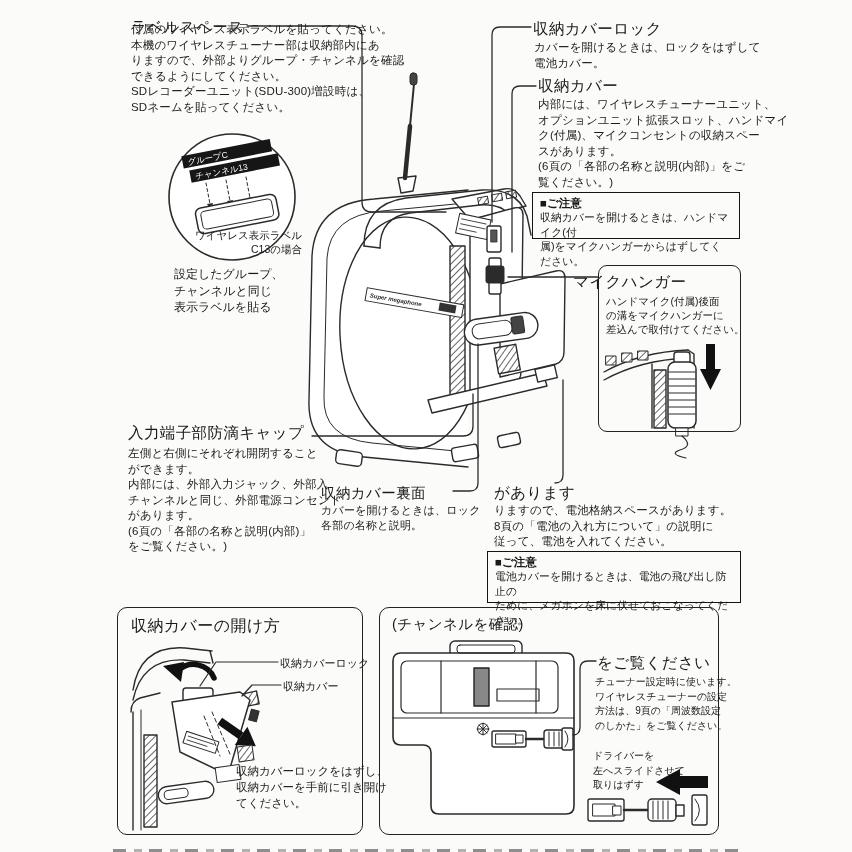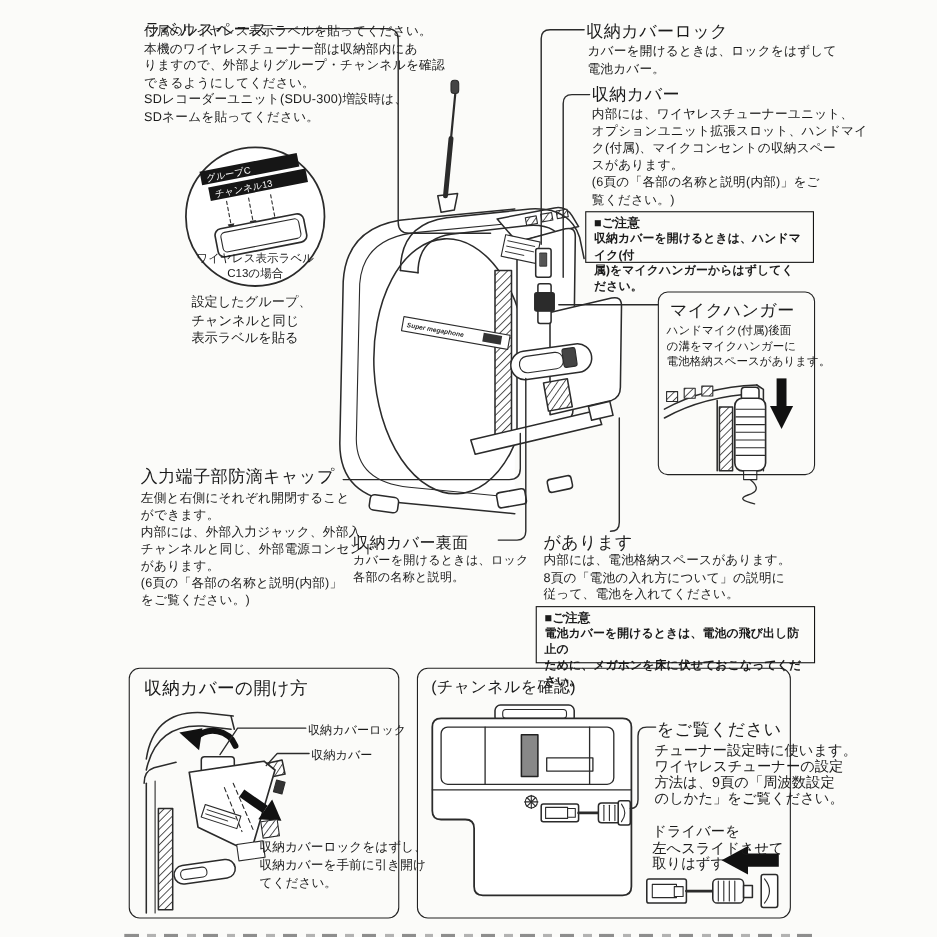--- a/index.html
+++ b/index.html
@@ -4,24 +4,24 @@
 <style>
   html,body{margin:0;padding:0;}
   body{
     width:852px;height:852px;position:relative;overflow:hidden;
     background:#fbfbf9;color:#1a1a1a;
     font-family:"Liberation Sans","DejaVu Sans",sans-serif;
   }
   .abs{position:absolute;}
   .h{font-weight:400;white-space:nowrap;letter-spacing:.4px;}
   .body{white-space:pre-line;font-size:11.5px;line-height:15.5px;letter-spacing:.2px;}
-  .small{font-size:13px;line-height:14.5px;}
+  .small{font-size:10px;line-height:14.5px;}
   .notice{border:1.6px solid #151515;background:transparent;box-sizing:border-box;padding:3px 7px 1px;}
   .ntitle{font-weight:700;font-size:11.5px;line-height:14px;}
-  .nbody{font-size:10.8px;line-height:14.5px;white-space:pre-line;letter-spacing:.1px;font-weight:bold;}
+  .nbody{font-size:10.8px;line-height:14.5px;white-space:pre-line;letter-spacing:.1px;}
   .rbox{border:1.7px solid #222;border-radius:10px;background:transparent;box-sizing:border-box;}
   .lbl{font-size:11px;font-weight:400;white-space:nowrap;}
   svg{display:block;}
   .cutline{
     background:repeating-linear-gradient(90deg,#6a6a6a 0 13px,transparent 13px 21px,#9a9a9a 21px 29px,transparent 29px 36px);
     opacity:.75;
   }
 </style>
 </head>
 <body>
@@ -291,58 +291,58 @@
 <div class="abs rbox" style="left:379px;top:607px;width:340px;height:228px"></div>
 
 <div class="abs h" style="left:131px;top:17px;font-size:15.5px">ラベルスペース</div>
 <div class="abs body" style="left:131px;top:22px">付属のワイヤレス表示ラベルを貼ってください。
 本機のワイヤレスチューナー部は収納部内にあ
 りますので、外部よりグループ・チャンネルを確認
 できるようにしてください。
 SDレコーダーユニット(SDU-300)増設時は、
 SDネームを貼ってください。</div>
 
-<div class="abs" style="left:162px;top:229px;width:140px;text-align:center;font-size:10.5px;line-height:13.5px;white-space:pre-line">ワイヤレス表示ラベル
+<div class="abs" style="left:162px;top:229px;width:140px;text-align:right;font-size:10.5px;line-height:13.5px;white-space:pre-line">ワイヤレス表示ラベル
 C13の場合</div>
 <div class="abs" style="left:174px;top:266px;font-size:12px;line-height:16.5px;white-space:pre-line">設定したグループ、
 チャンネルと同じ
 表示ラベルを貼る</div>
 
 <div class="abs h" style="left:533px;top:19px;font-size:15.5px">収納カバーロック</div>
 <div class="abs body" style="left:534px;top:40px">カバーを開けるときは、ロックをはずして
 電池カバー。</div>
 
 <div class="abs h" style="left:538px;top:76px;font-size:15.5px">収納カバー</div>
 <div class="abs body" style="left:538px;top:97px">内部には、ワイヤレスチューナーユニット、
 オプションユニット拡張スロット、ハンドマイ
 ク(付属)、マイクコンセントの収納スペー
 スがあります。
 (6頁の「各部の名称と説明(内部)」をご
 覧ください。)</div>
 
-<div class="abs h" style="left:609px;top:272px;font-size:15.5px">マイクハンガー</div>
+<div class="abs h" style="left:573px;top:272px;font-size:15.5px">マイクハンガー</div>
 <div class="abs small" style="left:606px;top:294px;white-space:pre-line;font-size:10.5px;line-height:14px">ハンドマイク(付属)後面
 の溝をマイクハンガーに
-電池格納スペースがあります。</div>
+差込んで取付けてください。</div>
 
 <div class="abs h" style="left:128px;top:423px;font-size:15.5px">入力端子部防滴キャップ</div>
 <div class="abs body" style="left:128px;top:446px">左側と右側にそれぞれ開閉すること
 ができます。
 内部には、外部入力ジャック、外部入
 チャンネルと同じ、外部電源コンセント
 があります。
 (6頁の「各部の名称と説明(内部)」
 をご覧ください。)</div>
 
 <div class="abs h" style="left:321px;top:484px;font-size:14.5px">収納カバー裏面</div>
 <div class="abs body" style="left:321px;top:503px;font-size:11px;line-height:15px">カバーを開けるときは、ロック
 各部の名称と説明。</div>
 
 <div class="abs h" style="left:494px;top:483px;font-size:15.5px">があります</div>
-<div class="abs body" style="left:494px;top:503px">内部には、電池格納スペースがあります。
+<div class="abs body" style="left:494px;top:503px">りますので、電池格納スペースがあります。
 8頁の「電池の入れ方について」の説明に
 従って、電池を入れてください。</div>
 
 <div class="abs h" style="left:131px;top:616px;font-size:16px">収納カバーの開け方</div>
 <div class="abs lbl" style="left:280px;top:656px">収納カバーロック</div>
 <div class="abs lbl" style="left:283px;top:679px">収納カバー</div>
 <div class="abs" style="left:236px;top:763px;font-size:11.5px;line-height:16px;white-space:pre-line">収納カバーロックをはずし、
 収納カバーを手前に引き開け
 てください。</div>
 

